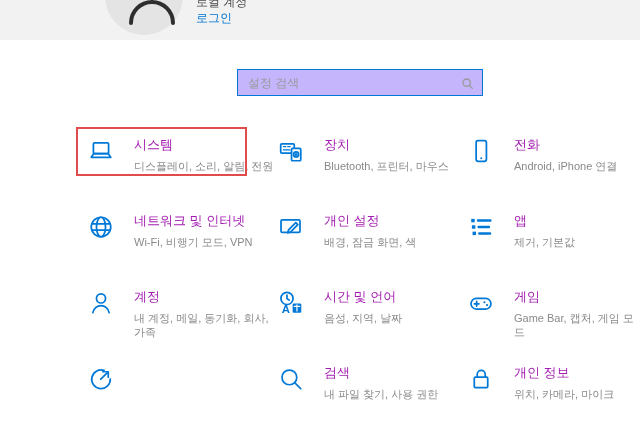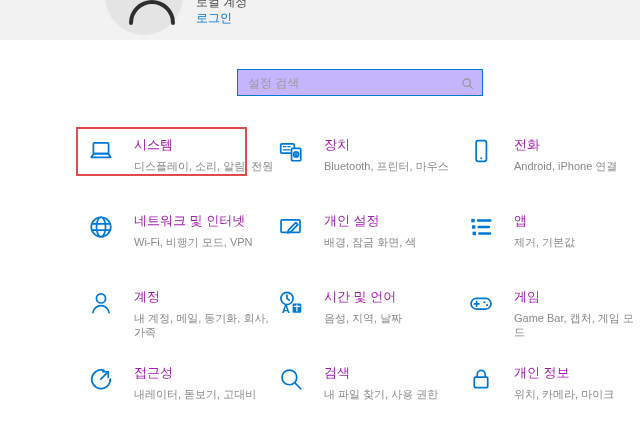--- a/index.html
+++ b/index.html
@@ -193,24 +193,20 @@
     </div>
 
     <div class="tile">
       <span class="icon">
           <svg viewBox="0 0 24 24" fill="none" stroke="#0078d7" stroke-width="1.6" stroke-linecap="round" stroke-linejoin="round">
             <path d="M14.8 4.1A8.6 8.6 0 1 0 20.6 12"></path>
             <path d="M11.8 12.2l6.6-6.6"></path>
             <path d="M18.7 10.3V5.3h-5"></path>
           </svg>
         </span>
-      <span class="txt">
-        <div class="title">접근성</div>
-        <div class="subtitle">내레이터, 돋보기, 고대비</div>
-      </span>
     </div>
 
     <div class="tile">
       <span class="icon">
           <svg viewBox="0 0 24 24" fill="none" stroke="#0078d7" stroke-width="1.6" stroke-linecap="round" stroke-linejoin="round">
             <circle cx="10.5" cy="10.5" r="6.8"></circle>
             <path d="M15.6 15.6L21 21"></path>
           </svg>
         </span>
       <span class="txt">

